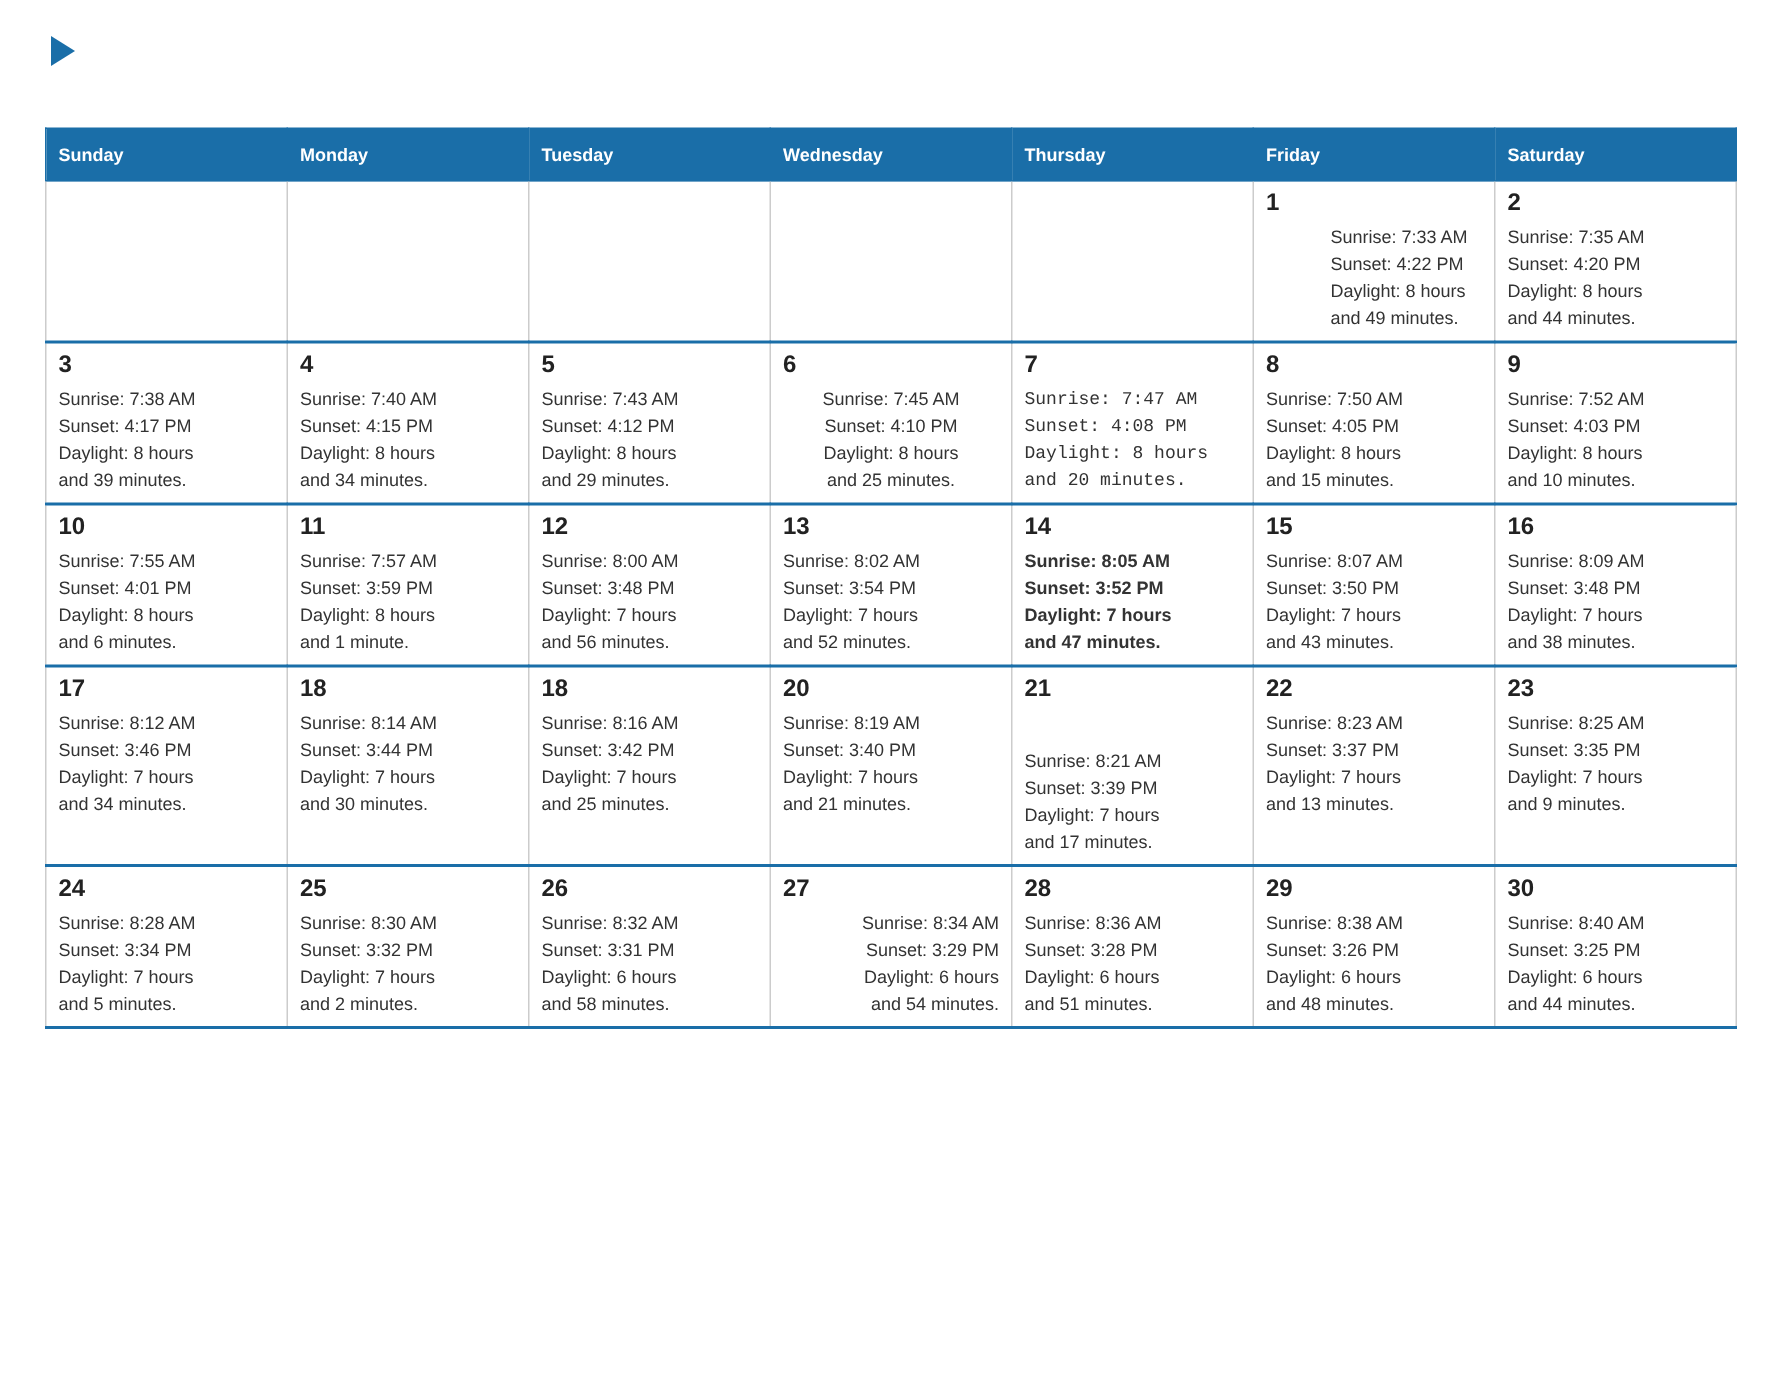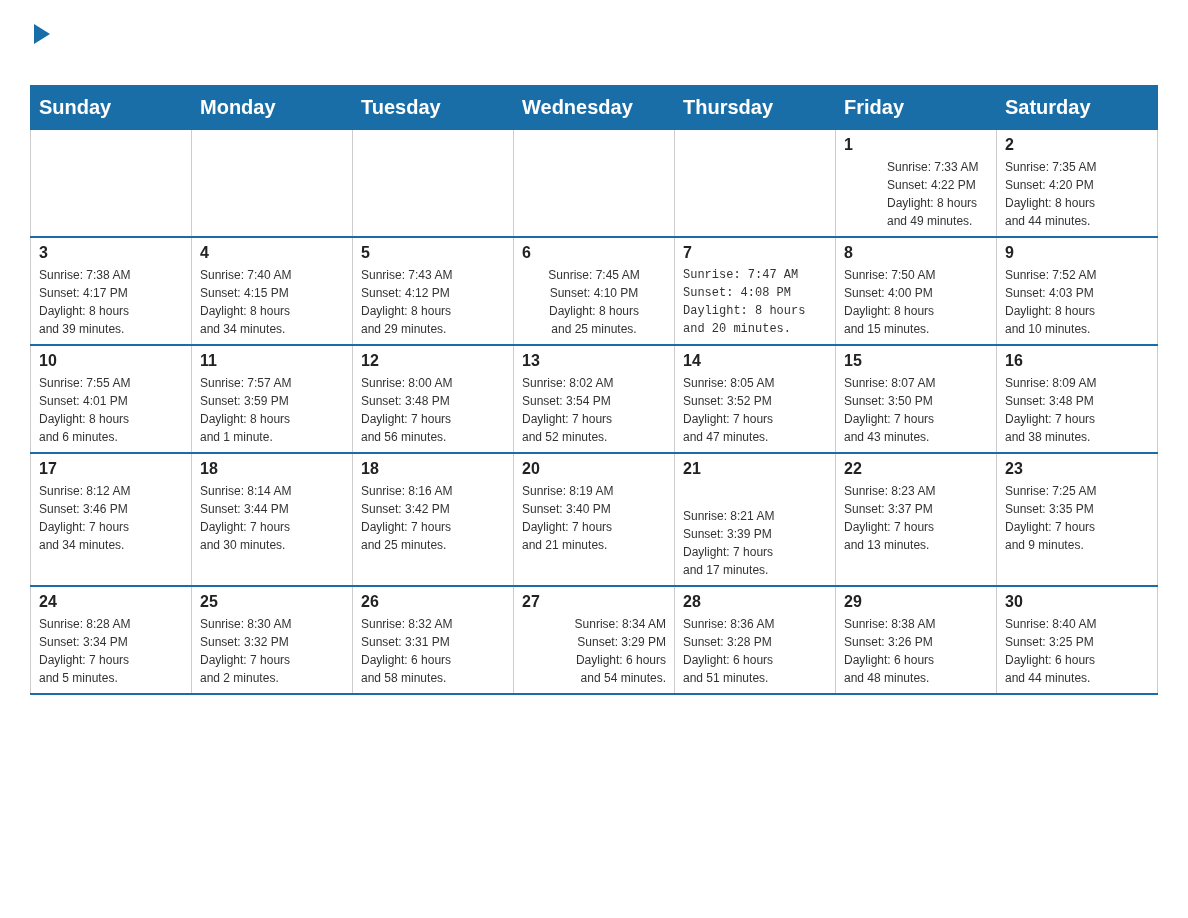--- a/index.html
+++ b/index.html
@@ -36,21 +36,21 @@
       margin-top: 4px;
     }
     .calendar {
       width: 100%;
       border-collapse: collapse;
       margin-top: 10px;
     }
     .calendar thead tr th {
       background-color: #1a6ea8;
       color: #fff;
-      font-size: 20px;
+      font-size: 12px;
       font-weight: bold;
       padding: 10px 8px;
       text-align: left;
       border: 1px solid #1a6ea8;
     }
     .calendar tbody tr td {
       vertical-align: top;
       border: 1px solid #ccc;
       padding: 6px 8px;
       width: 14.28%;
@@ -177,21 +177,21 @@
         <td>
           <div class="day-number">7</div>
           <div class="day-info" style="white-space: pre-line; font-family: Liberation Mono, monospace;">Sunrise: 7:47 AM
 Sunset: 4:08 PM
 Daylight: 8 hours
 and 20 minutes.</div>
         </td>
         <td>
           <div class="day-number">8</div>
           <div class="day-info" style="white-space: pre-line;">Sunrise: 7:50 AM
-Sunset: 4:00 PM
+Sunset: 4:05 PM
 Daylight: 8 hours
 and 15 minutes.</div>
         </td>
         <td>
           <div class="day-number">9</div>
           <div class="day-info" style="white-space: pre-line;">Sunrise: 7:52 AM
 Sunset: 4:03 PM
 Daylight: 8 hours
 and 10 minutes.</div>
         </td>
@@ -220,21 +220,21 @@
         </td>
         <td>
           <div class="day-number">13</div>
           <div class="day-info" style="white-space: pre-line;">Sunrise: 8:02 AM
 Sunset: 3:54 PM
 Daylight: 7 hours
 and 52 minutes.</div>
         </td>
         <td>
           <div class="day-number">14</div>
-          <div class="day-info" style="white-space: pre-line;">Sunrise: 8:05 AM
+          <div class="day-info" style="white-space: pre-line; font-weight: bold;">Sunrise: 8:05 AM
 Sunset: 3:52 PM
 Daylight: 7 hours
 and 47 minutes.</div>
         </td>
         <td>
           <div class="day-number">15</div>
           <div class="day-info" style="white-space: pre-line;">Sunrise: 8:07 AM
 Sunset: 3:50 PM
 Daylight: 7 hours
 and 43 minutes.</div>
@@ -285,21 +285,21 @@
         </td>
         <td>
           <div class="day-number">22</div>
           <div class="day-info" style="white-space: pre-line;">Sunrise: 8:23 AM
 Sunset: 3:37 PM
 Daylight: 7 hours
 and 13 minutes.</div>
         </td>
         <td>
           <div class="day-number">23</div>
-          <div class="day-info" style="white-space: pre-line;">Sunrise: 7:25 AM
+          <div class="day-info" style="white-space: pre-line;">Sunrise: 8:25 AM
 Sunset: 3:35 PM
 Daylight: 7 hours
 and 9 minutes.</div>
         </td>
       </tr>
       <tr>
         <td>
           <div class="day-number">24</div>
           <div class="day-info" style="white-space: pre-line;">Sunrise: 8:28 AM
 Sunset: 3:34 PM

